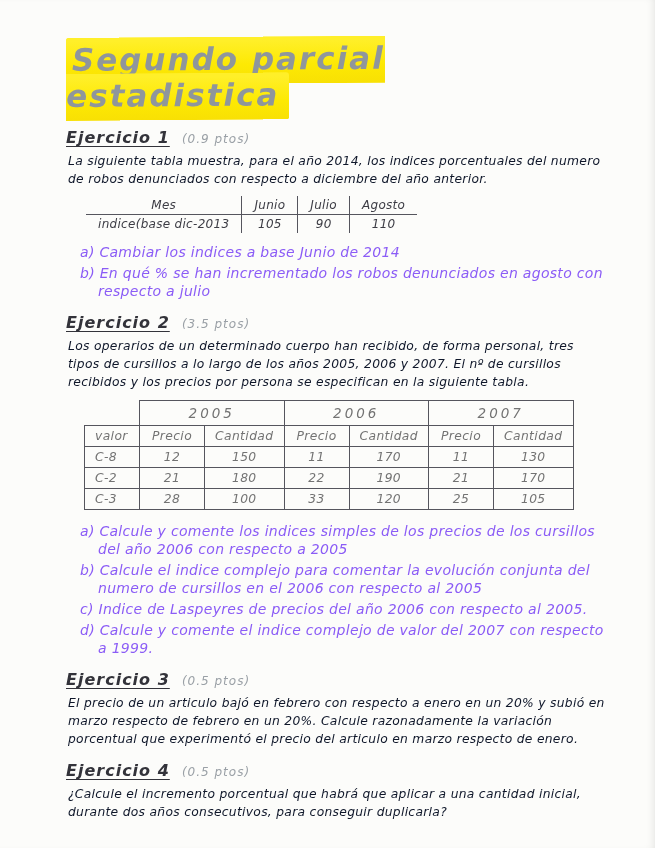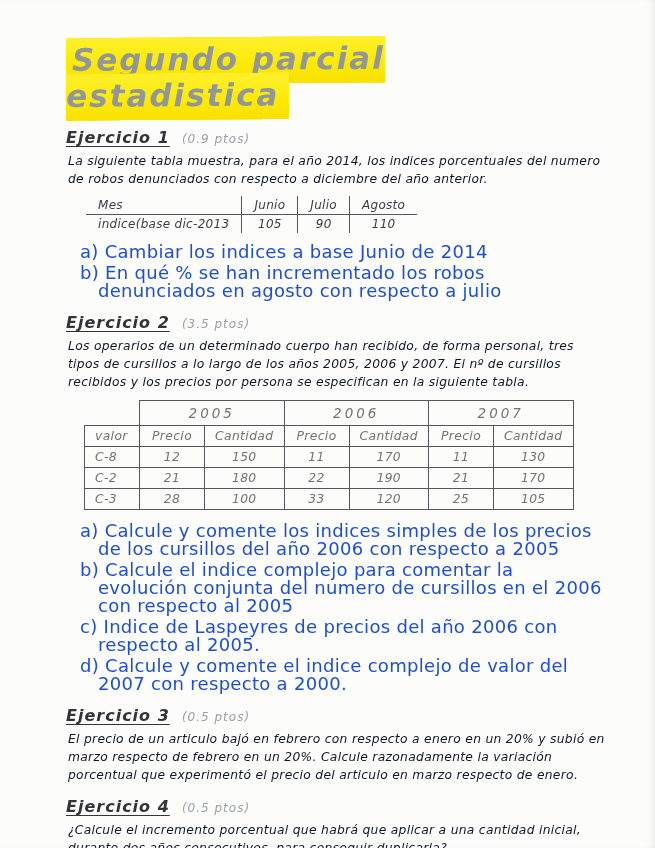--- a/index.html
+++ b/index.html
@@ -28,30 +28,30 @@
     text-decoration:underline;text-underline-offset:3px;letter-spacing:1px;
   }
   .ex-pts{font-size:12px;color:#9aa0a6;margin-left:7px;letter-spacing:1px;}
   
   .para{
     font-size:12.3px;line-height:18px;font-style:italic;letter-spacing:.3px;
     margin:2px 0 4px 2px;color:#0f172a;
   }
   .items{margin:2px 0 2px 14px;}
   .item{
-    font-size:18px;line-height:18px;letter-spacing:.3px;
-    margin:3px 0;padding-left:18px;text-indent:-18px;color:#1d4ed8;
+    font-size:14px;line-height:18px;font-style:italic;letter-spacing:.3px;
+    margin:3px 0;padding-left:18px;text-indent:-18px;color:#8b5cf6;
   }
   
   .t1{border-collapse:collapse;margin:8px 0 10px 20px;font-style:italic;}
   .t1 td,.t1 th{
     font-size:12px;font-weight:normal;padding:2px 12px;color:#3d3d45;
     letter-spacing:.3px;
   }
-  .t1 tr:first-child td{border-bottom:1.4px solid #55555d;}
+  .t1 tr:first-child td{border-bottom:1.4px solid #55555d;text-align:center;}
   .t1 td + td{border-left:1.4px solid #55555d;text-align:center;}
   
   .t2{border-collapse:collapse;margin:9px 0 12px 18px;font-style:italic;}
   .t2 td{
     border:1.4px solid #55555d;font-size:12.3px;color:#737373;
     padding:3px 10px;letter-spacing:.4px;
   }
   .t2 td.yr{text-align:center;font-size:13.5px;letter-spacing:3px;padding:4px 10px;}
   .t2 td.blank{border:none;background:transparent;}
   .t2 td.num{text-align:center;min-width:44px;}
@@ -148,21 +148,21 @@
           <td class="num">25</td>
           <td class="num">105</td>
         </tr>
       </tbody>
         </table>
 
       <div class="items">
         <div class="item">a) Calcule y comente los indices simples de los precios de los cursillos del año 2006 con respecto a 2005</div>
         <div class="item">b) Calcule el indice complejo para comentar la evolución conjunta del numero de cursillos en el 2006 con respecto al 2005</div>
         <div class="item">c) Indice de Laspeyres de precios del año 2006 con respecto al 2005.</div>
-        <div class="item">d) Calcule y comente el indice complejo de valor del 2007 con respecto a 2000.</div>
+        <div class="item">d) Calcule y comente el indice complejo de valor del 2007 con respecto a 1999.</div>
       </div>
     </div>
 
     <div class="ex">
       <div class="ex-head">
         <span class="ex-name">Ejercicio 3</span>
         <span class="ex-pts">(0.5 ptos)</span>
       </div>
       <div class="para">El precio de un articulo bajó en febrero con respecto a enero en un 20% y subió en marzo respecto de febrero en un 20%. Calcule razonadamente la variación porcentual que experimentó el precio del articulo en marzo respecto de enero.</div>
     </div>

